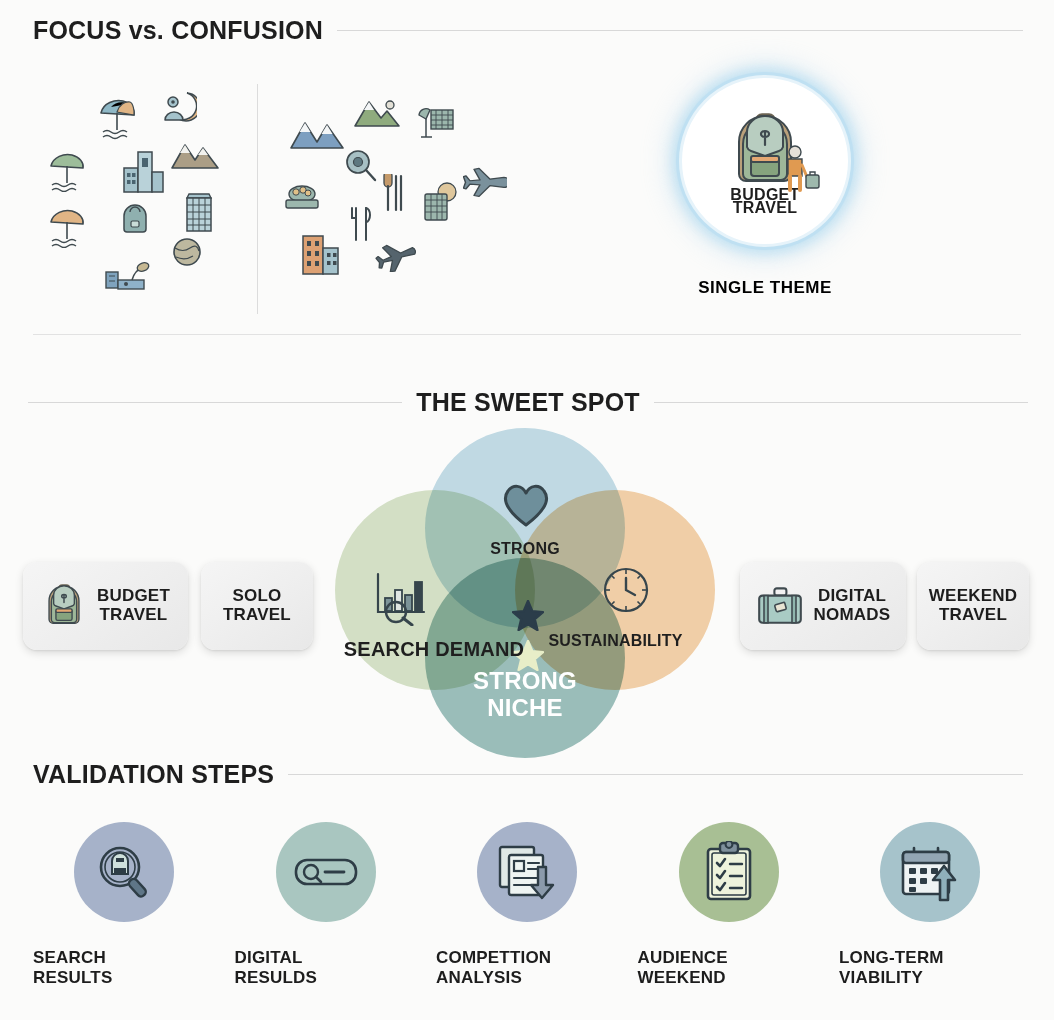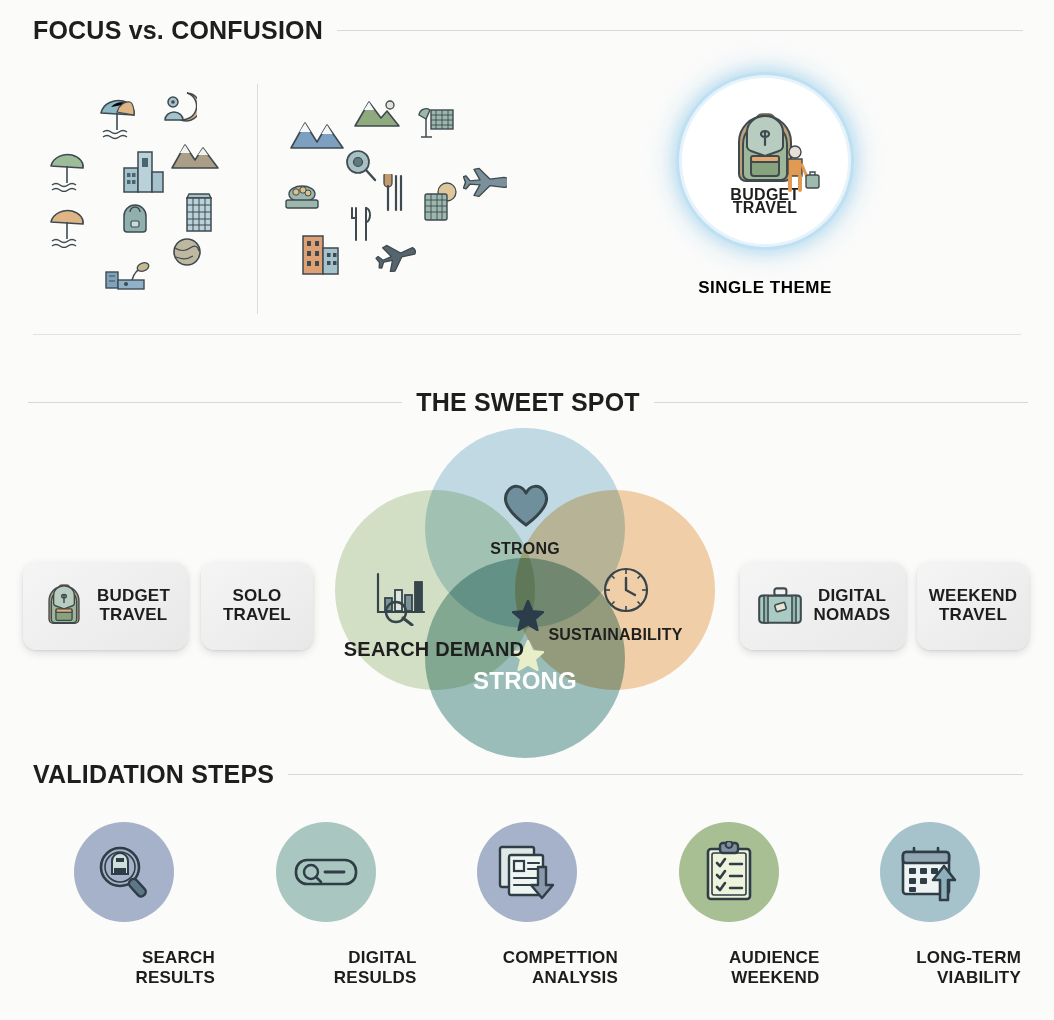--- a/index.html
+++ b/index.html
@@ -166,21 +166,21 @@
   .venn-label {
     position: absolute;
     font-weight: 700;
     text-align: center;
     letter-spacing: 0.2px;
     z-index: 6;
     white-space: nowrap;
   }
   #l-passion { left: 95px; top: 122px; width: 200px; font-size: 16px; color: #1f1f1f; }
   #l-search  { left: -6px; top: 220px; width: 220px; font-size: 20px; color: #1f1f1f; }
-  #l-sustain { left: 178px; top: 208px; width: 215px; font-size: 16px; color: #1f1f1f; }
+  #l-sustain { left: 178px; top: 214px; width: 215px; font-size: 16px; color: #1f1f1f; }
   #l-niche   { left: 95px; top: 250px; width: 200px; font-size: 24px; color: #ffffff; line-height: 1.12; }
 
   .venn-icon { position: absolute; z-index: 6; line-height: 0; }
   #i-heart  { left: 170px; top: 62px; }
   #i-chart  { left: 42px;  top: 152px; }
   #i-clock  { left: 272px; top: 148px; }
   #i-star-d { left: 182px; top: 182px; }
   #i-star-l { left: 182px; top: 222px; }
 
   
@@ -213,21 +213,21 @@
   #steps {
     position: absolute;
     left: 33px;
     top: 822px;
     width: 988px;
     display: flex;
     justify-content: space-between;
   }
   .step {
     width: 182px;
-    text-align: right;
+    text-align: left;
   }
   .step-circle {
     width: 100px;
     height: 100px;
     border-radius: 50%;
     margin: 0 auto;
     display: flex;
     align-items: center;
     justify-content: center;
   }
@@ -551,20 +551,21 @@
       <svg width="32" height="31" viewBox="0 0 32 31">
         <path d="M16 1 L20.3 11.2 L31 12.1 L22.8 19.2 L25.4 30 L16 24.2 L6.6 30 L9.2 19.2 L1 12.1 L11.7 11.2 Z" fill="#e8eec8" stroke="#e8eec8" stroke-width="2.4" stroke-linejoin="round"></path>
       </svg>
     </span>
 
     <div class="venn-label" id="l-passion">STRONG</div>
     <div class="venn-label" id="l-search">SEARCH DEMAND</div>
     <div class="venn-label" id="l-sustain">SUSTAINABILITY</div>
     <div class="venn-label" id="l-niche">
       <div>STRONG</div>
+      <div>NICHE</div>
     </div>
   </div>
 
   <div class="pill" id="pill-budget">
     <span style="line-height:0;">
       <svg width="46" height="48" viewBox="0 0 80 78">
         <rect x="32" y="3" width="17" height="11" rx="5" fill="none" stroke="#6b6352" stroke-width="4"></rect>
         <path d="M14 30 a26 26 0 0 1 52 0 v32 a7 7 0 0 1 -7 7 h-38 a7 7 0 0 1 -7 -7 Z" fill="#b9a07a" stroke="#3f4a4f" stroke-width="2.4"></path>
         <path d="M18 32 a22 22 0 0 1 44 0 v30 a6 6 0 0 1 -6 6 h-32 a6 6 0 0 1 -6 -6 Z" fill="#9eb799" stroke="#3f4a4f" stroke-width="2.4"></path>
         <path d="M22 20 a18 16 0 0 1 36 0 v15 a6 6 0 0 1 -4 4 l-14 5 l-14 -5 a6 6 0 0 1 -4 -4 Z" fill="#b8cdc0" stroke="#3f4a4f" stroke-width="2.4" stroke-linejoin="round"></path>

